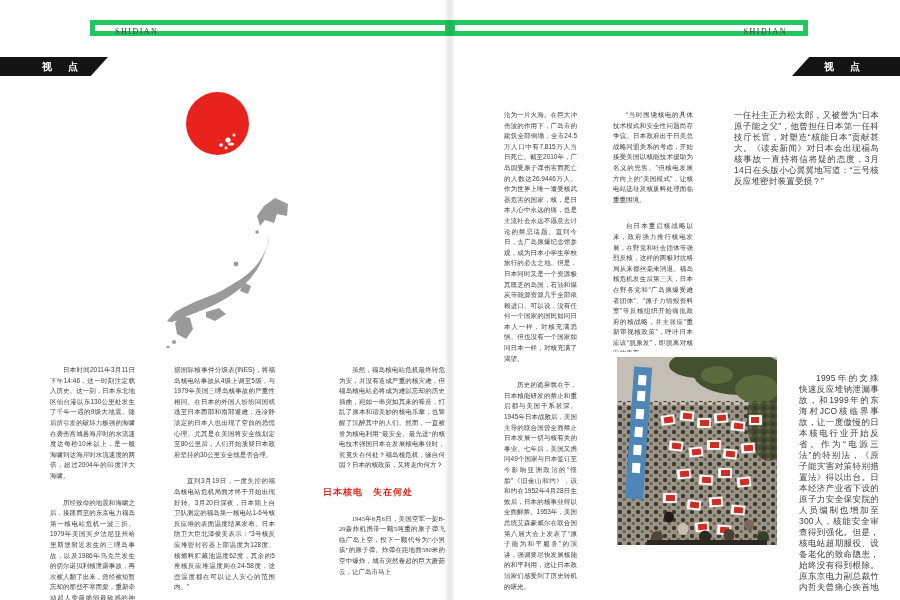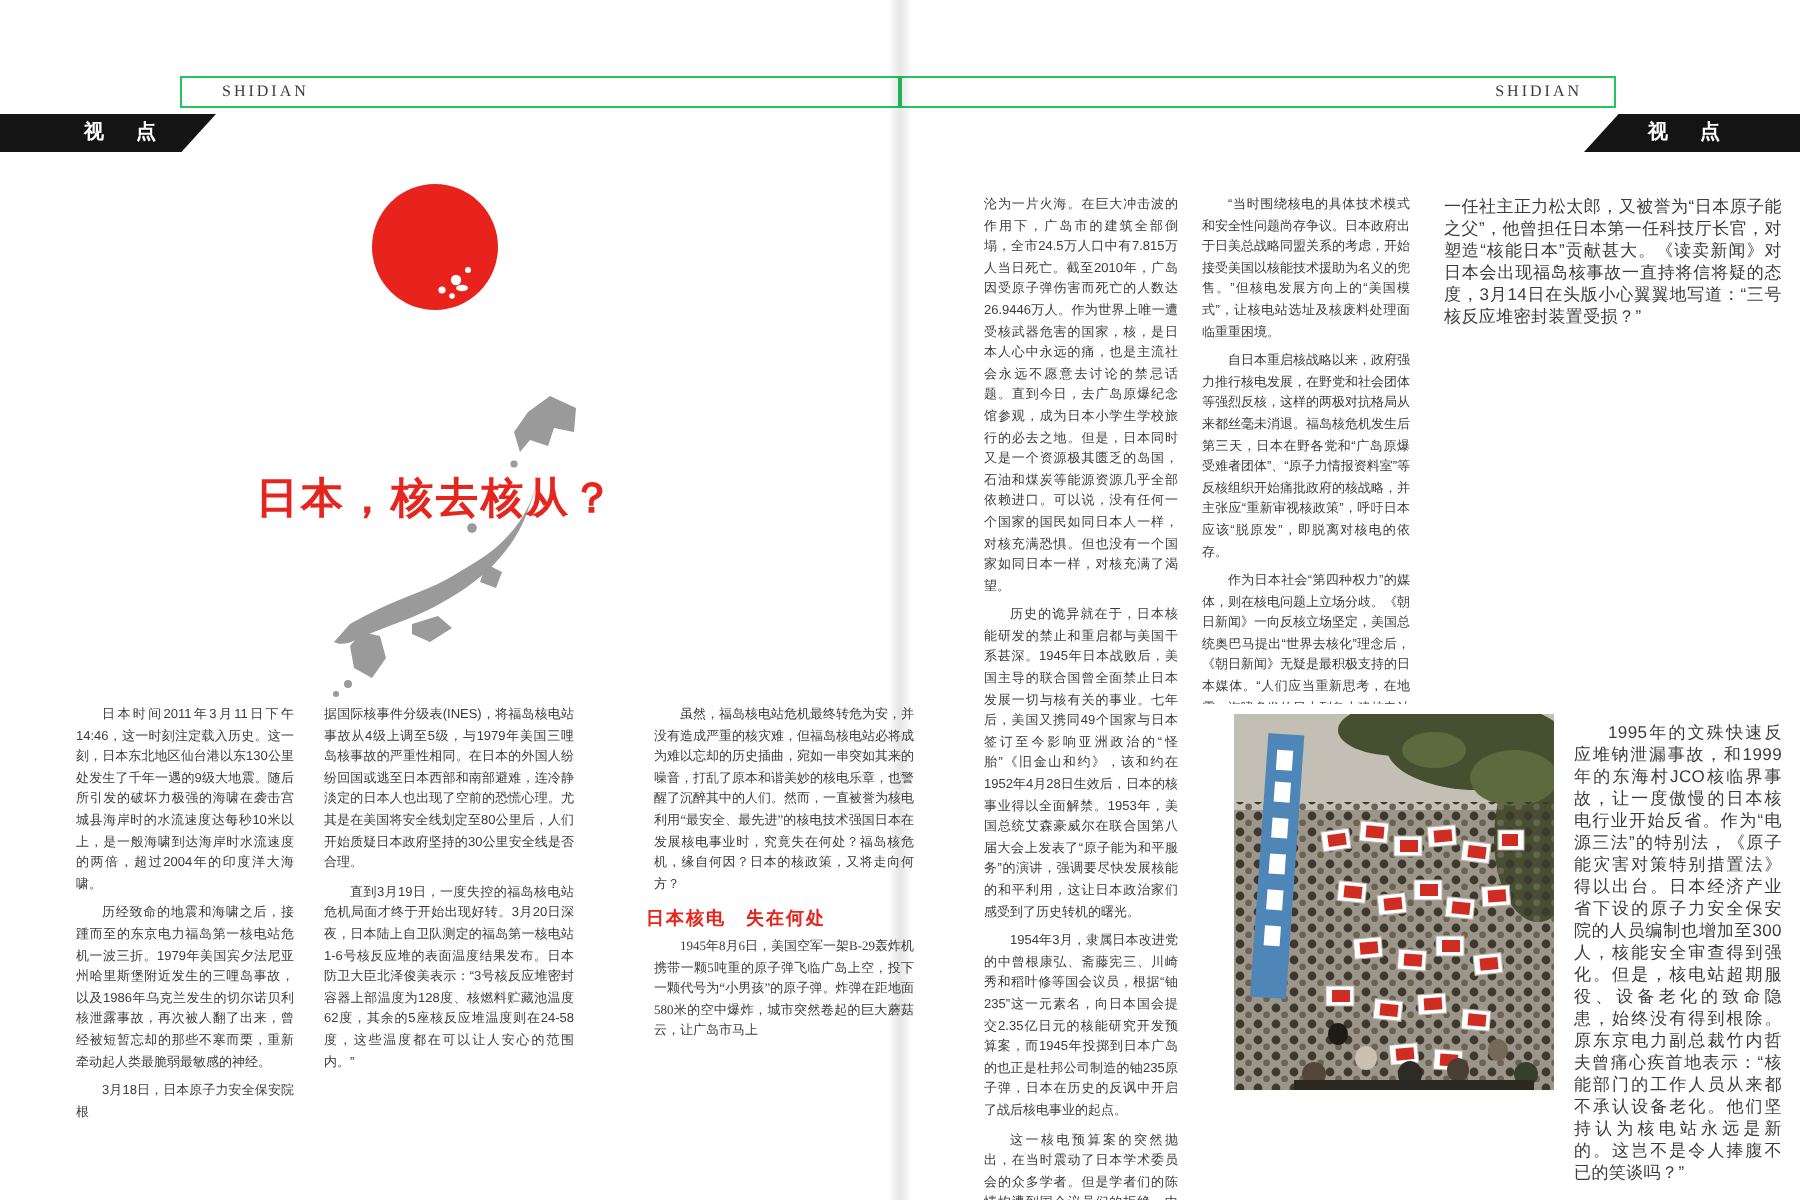--- a/index.html
+++ b/index.html
@@ -1,40 +1,40 @@
 <!DOCTYPE html>
 <html><head>
 <meta charset="utf-8">
 <style>
   html,body{margin:0;padding:0;background:#888;}
   .spread{position:relative;width:900px;height:600px;background:#ffffff;overflow:hidden;
           font-family:"Liberation Sans","DejaVu Sans",sans-serif;box-shadow:0 0 4px rgba(0,0,0,.4);}
   
-  .hdr-strip{position:absolute;top:38px;height:16px;background:#fff;border:1px solid #22c55e;
+  .hdr-strip{position:absolute;top:20px;height:16px;background:#fff;border:5px solid #22c55e;
              box-sizing:border-box;font-family:"Liberation Serif","DejaVu Serif",serif;
              font-size:8px;letter-spacing:1.5px;color:#3a3a3a;line-height:14px;}
   .hdr-strip.left{left:90px;width:360px;padding-left:20px;}
   .hdr-strip.right{left:450px;width:358px;text-align:right;padding-right:16px;}
   .hdr-banner{position:absolute;top:33px;width:108px;height:19px;background:#141414;color:#ffffff;
               font-family:"Liberation Serif","DejaVu Serif",serif;font-size:10px;font-weight:bold;
               line-height:19px;letter-spacing:16px;z-index:3;margin-top:24px;}
   .hdr-banner.left{left:0;clip-path:polygon(0 0,100% 0,84% 100%,0 100%);padding-left:42px;box-sizing:border-box;}
   .hdr-banner.right{left:792px;clip-path:polygon(16% 0,100% 0,100% 100%,0 100%);padding-left:32px;box-sizing:border-box;}
   
   .gutter{position:absolute;left:444px;top:0;width:12px;height:600px;
           background:linear-gradient(to right,rgba(0,0,0,0),rgba(0,0,0,.10) 50%,rgba(0,0,0,0));}
   
   .sun{position:absolute;left:186px;top:92px;width:63px;height:63px;border-radius:50%;background:#e8231d;}
   .sun svg{position:absolute;left:0;top:0;}
   .map{position:absolute;left:148px;top:194px;width:164px;height:158px;}
   .headline{position:absolute;left:128px;top:235px;font-size:21px;font-weight:bold;color:#e5261f;
             letter-spacing:1.5px;z-index:4;white-space:nowrap;}
   
   .col{position:absolute;text-align:justify;color:#3c3c3c;}
-  .col p{margin:4px;}
+  .col p{margin:16px;}
   .col p.ind{text-indent:2em;}
   .small{font-size:6.5px;line-height:10.6px;}
   .big{font-size:8.5px;line-height:11px;letter-spacing:.2px;}
   .l-c1{left:34px;top:349px;width:117px;}
   .l-c2{left:158px;top:349px;width:133px;}
   .l-c3{left:323px;top:349px;width:138px;font-family:Liberation Serif, serif;}
   .r-c1{left:488px;top:94px;width:105px;}
   .r-c2{left:597px;top:94px;width:112px;height:258px;overflow:hidden;}
   .r-c3t{left:718px;top:94px;width:177px;}
   .r-c3b{left:783px;top:357px;width:112px;height:234px;overflow:hidden;}
@@ -88,21 +88,20 @@
         <circle cx="109" cy="38" r="1.8"></circle>
 
       <path d="M58,118 l13,-4 l7,6 l-11,7 l-9,-4 z"></path>
 
       <path d="M33,122 l9,2 l3,11 l-7,10 l-9,-5 l-2,-11 z"></path>
       <circle cx="26" cy="148" r="2"></circle>
         <circle cx="20" cy="153" r="1.5"></circle>
     </g>
   </svg>
 
-  <div class="headline">日本，核去核从？</div>
 
   <div class="col small l-c1">
     <p class="ind">日本时间2011年3月11日下午14:46，这一时刻注定载入历史。这一刻，日本东北地区仙台港以东130公里处发生了千年一遇的9级大地震。随后所引发的破坏力极强的海啸在袭击宫城县海岸时的水流速度达每秒10米以上，是一般海啸到达海岸时水流速度的两倍，超过2004年的印度洋大海啸。</p>
     <p class="ind">历经致命的地震和海啸之后，接踵而至的东京电力福岛第一核电站危机一波三折。1979年美国宾夕法尼亚州哈里斯堡附近发生的三哩岛事故，以及1986年乌克兰发生的切尔诺贝利核泄露事故，再次被人翻了出来，曾经被短暂忘却的那些不寒而栗，重新牵动起人类最脆弱最敏感的神经。</p>
     <p class="ind">3月18日，日本原子力安全保安院根</p>
   </div>
   <div class="col small l-c2">
     <p>据国际核事件分级表(INES)，将福岛核电站事故从4级上调至5级，与1979年美国三哩岛核事故的严重性相同。在日本的外国人纷纷回国或逃至日本西部和南部避难，连冷静淡定的日本人也出现了空前的恐慌心理。尤其是在美国将安全线划定至80公里后，人们开始质疑日本政府坚持的30公里安全线是否合理。</p>
     <p class="ind">直到3月19日，一度失控的福岛核电站危机局面才终于开始出现好转。3月20日深夜，日本陆上自卫队测定的福岛第一核电站1-6号核反应堆的表面温度结果发布。日本防卫大臣北泽俊美表示：“3号核反应堆密封容器上部温度为128度、核燃料贮藏池温度62度，其余的5座核反应堆温度则在24-58度，这些温度都在可以让人安心的范围内。”</p>
   </div>

